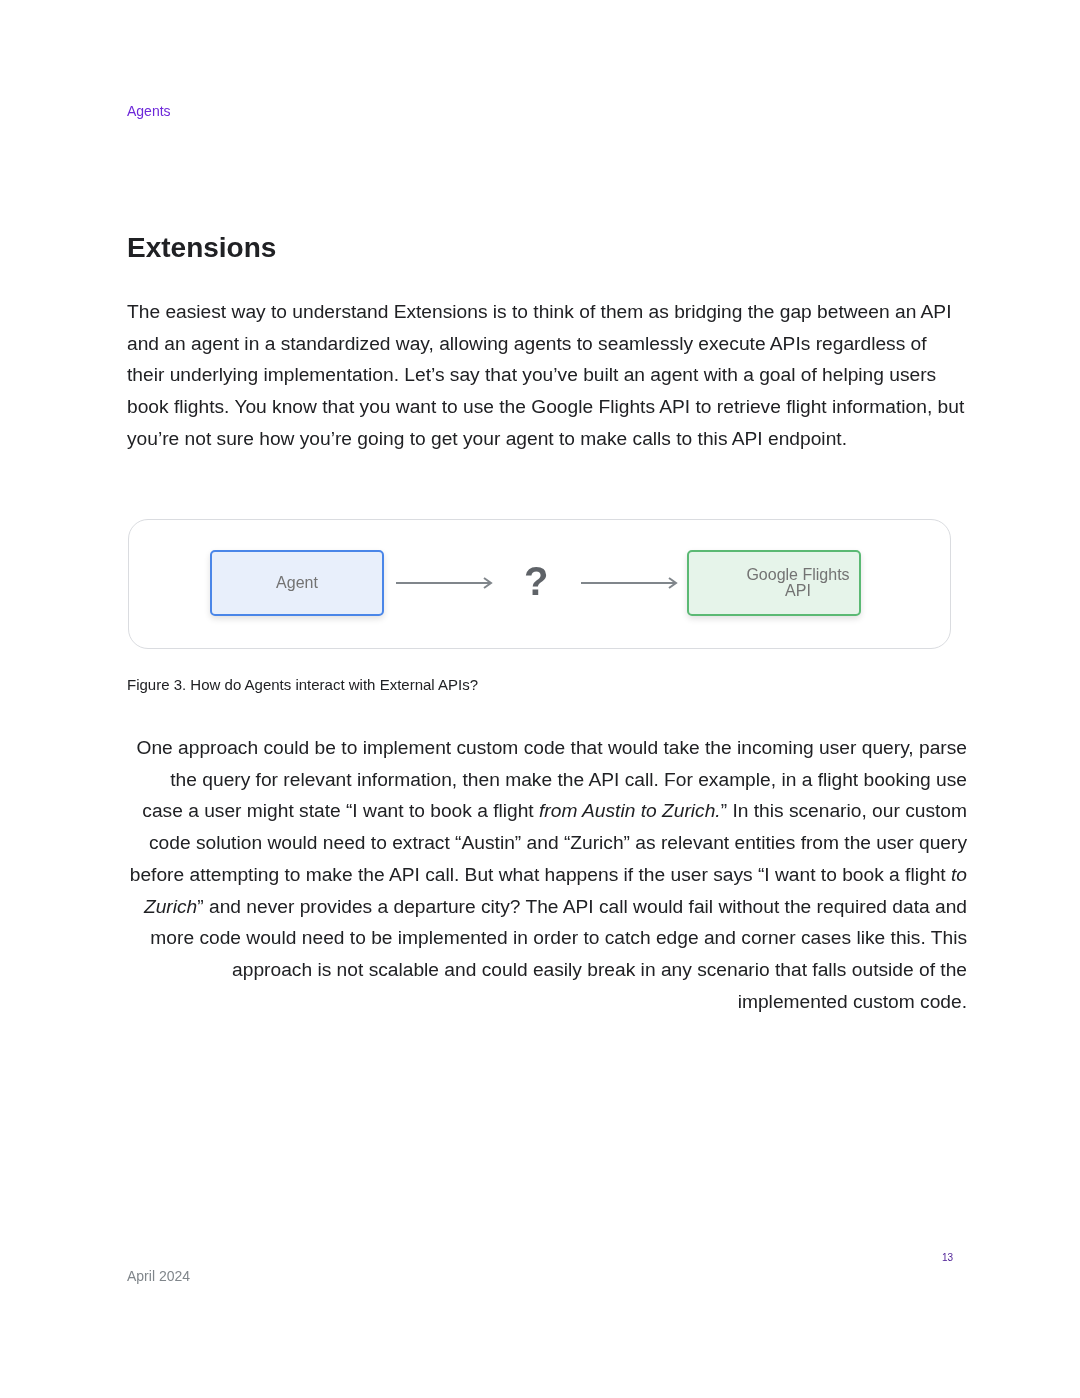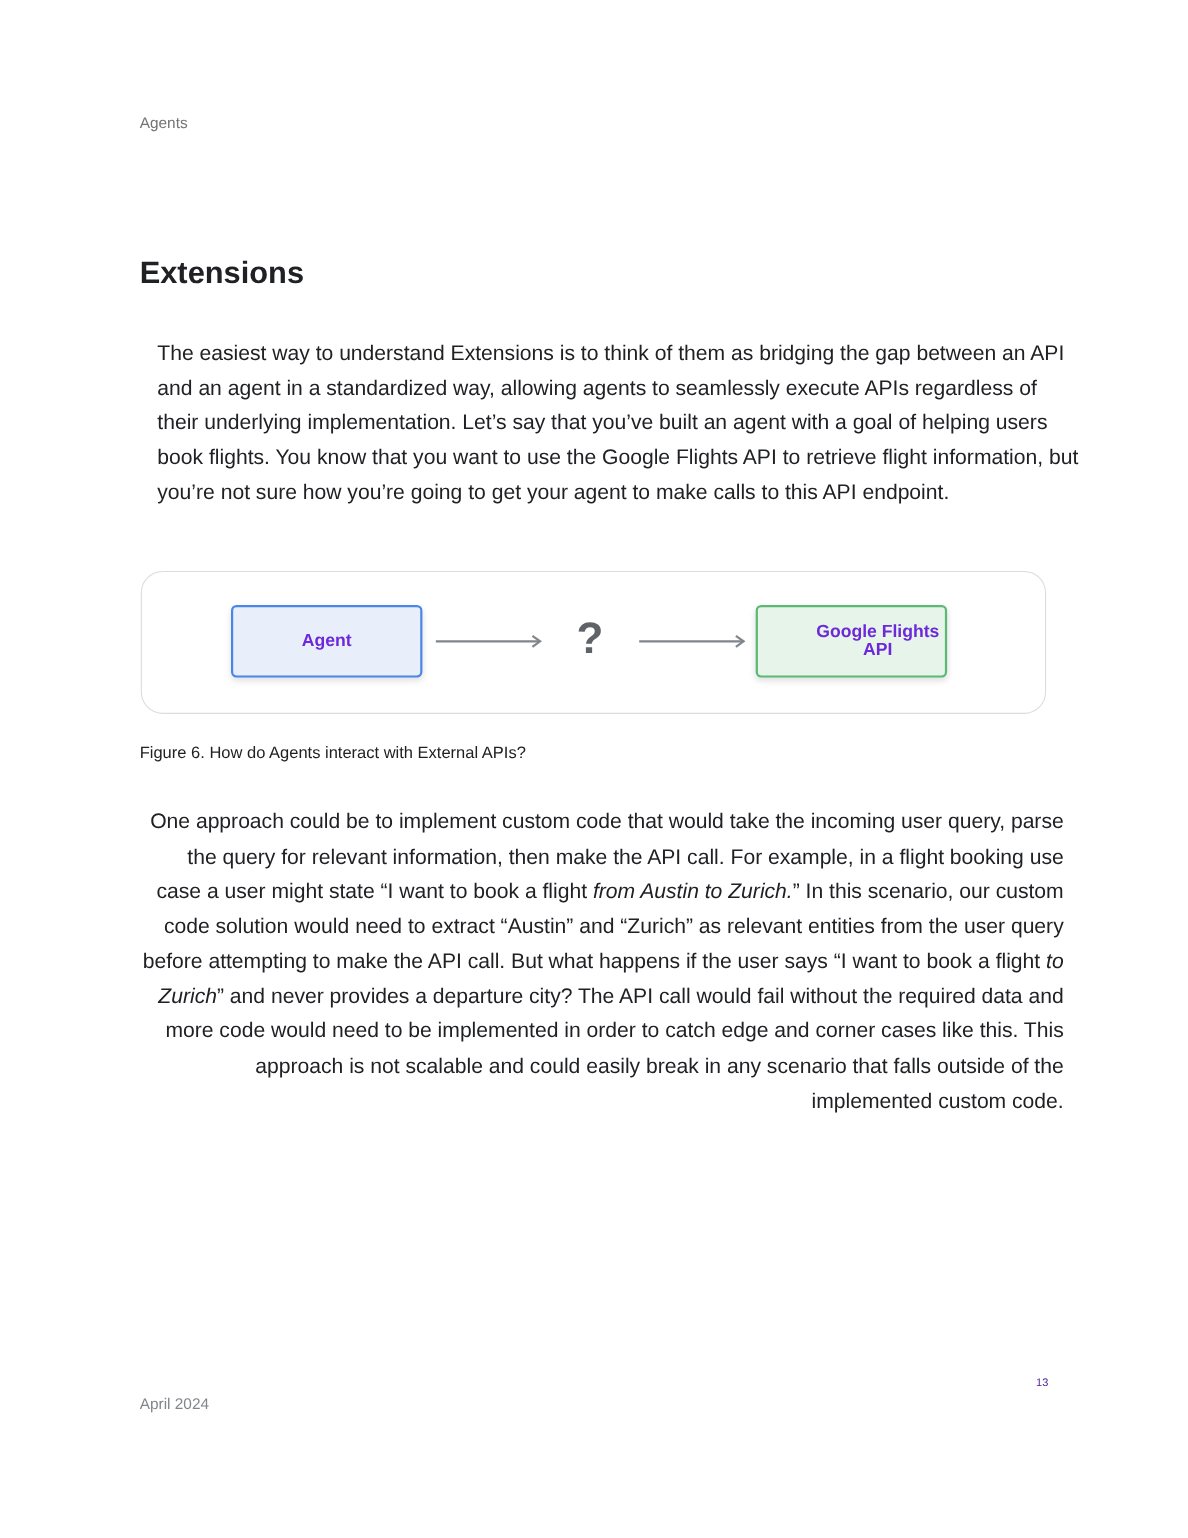--- a/index.html
+++ b/index.html
@@ -1,29 +1,29 @@
 <!DOCTYPE html>
 <html><head>
 <meta charset="utf-8">
 <style>
   html, body { margin: 0; padding: 0; background: #ffffff; }
   body { width: 1080px; height: 1398px; position: relative; overflow: hidden;
          font-family: "Liberation Sans", "DejaVu Sans", sans-serif; color: #202124; }
-  .header { position: absolute; left: 127px; top: 103px; font-size: 14px; color: #737373; }
+  .header { position: absolute; left: 127px; top: 103px; font-size: 14px; color: #6d28d9; }
   .title { position: absolute; left: 127px; top: 232px; font-size: 28px; font-weight: bold; color: #202124; margin: 0; text-align: right; }
   .para { position: absolute; left: 127px; width: 840px; font-size: 19.2px; line-height: 31.7px; color: #202124; margin: 0; }
-  .p1 { top: 306px; margin-left: 16px; }
+  .p1 { top: 296px; }
   .p2 { top: 732px; text-align: right; }
   .para em { font-style: italic; }
   .figure { position: absolute; left: 128px; top: 519px; width: 823px; height: 130px;
             border: 1px solid #dadce0; border-radius: 20px; box-sizing: border-box; background: #fff; }
   .box { position: absolute; top: 30px; width: 174px; height: 66px; border-radius: 5px;
          box-sizing: border-box; display: flex; align-items: center; justify-content: center;
-         text-align: center; font-size: 16px; line-height: 16px; color: #6d28d9;
-         box-shadow: 0 3px 6px rgba(0,0,0,0.12); font-weight: bold; }
+         text-align: center; font-size: 16px; line-height: 16px; color: #737373;
+         box-shadow: 0 3px 6px rgba(0,0,0,0.12); }
   .box-agent { left: 81px; background: #e8effb; border: 2px solid #4a86e8; }
   .box-api { left: 558px; background: #e6f4ea; border: 2px solid #5bb974; padding-left: 48px; }
   .arrow { position: absolute; top: 56px; }
   .qmark { position: absolute; left: 395px; top: 39px; font-size: 40px; font-weight: bold; color: #5f6368; }
   .caption { position: absolute; left: 127px; top: 676px; font-size: 15px; color: #202124; }
   .footer-date { position: absolute; left: 127px; top: 1268px; font-size: 14px; color: #80868b; }
   .footer-page { position: absolute; right: 127px; top: 1252px; font-size: 10px; color: #4c1d95; }
 </style>
 </head>
 <body>
@@ -48,18 +48,18 @@
     <polyline points="88,2 95,7 88,12" fill="none" stroke="#80868b" stroke-width="2"></polyline>
   </svg>
   <div class="box box-api">
     <div>
       <div>Google Flights</div>
       <div>API</div>
     </div>
   </div>
 </div>
 
-<div class="caption">Figure 6. How do Agents interact with External APIs?</div>
+<div class="caption">Figure 3. How do Agents interact with External APIs?</div>
 
 <p class="para p2"><span>One approach could be to implement custom code that would take the incoming user query, parse the query for relevant information, then make the API call. For example, in a flight booking use case a user might state “I want to book a flight </span><em>from Austin to Zurich.</em><span>” In this scenario, our custom code solution would need to extract “Austin” and “Zurich” as relevant entities from the user query before attempting to make the API call. But what happens if the user says “I want to book a flight </span><em>to Zurich</em><span>” and never provides a departure city? The API call would fail without the required data and more code would need to be implemented in order to catch edge and corner cases like this. This approach is not scalable and could easily break in any scenario that falls outside of the implemented custom code.</span></p>
 
 <div class="footer-date">April 2024</div>
 <div class="footer-page">13</div>
 
 </body></html>

